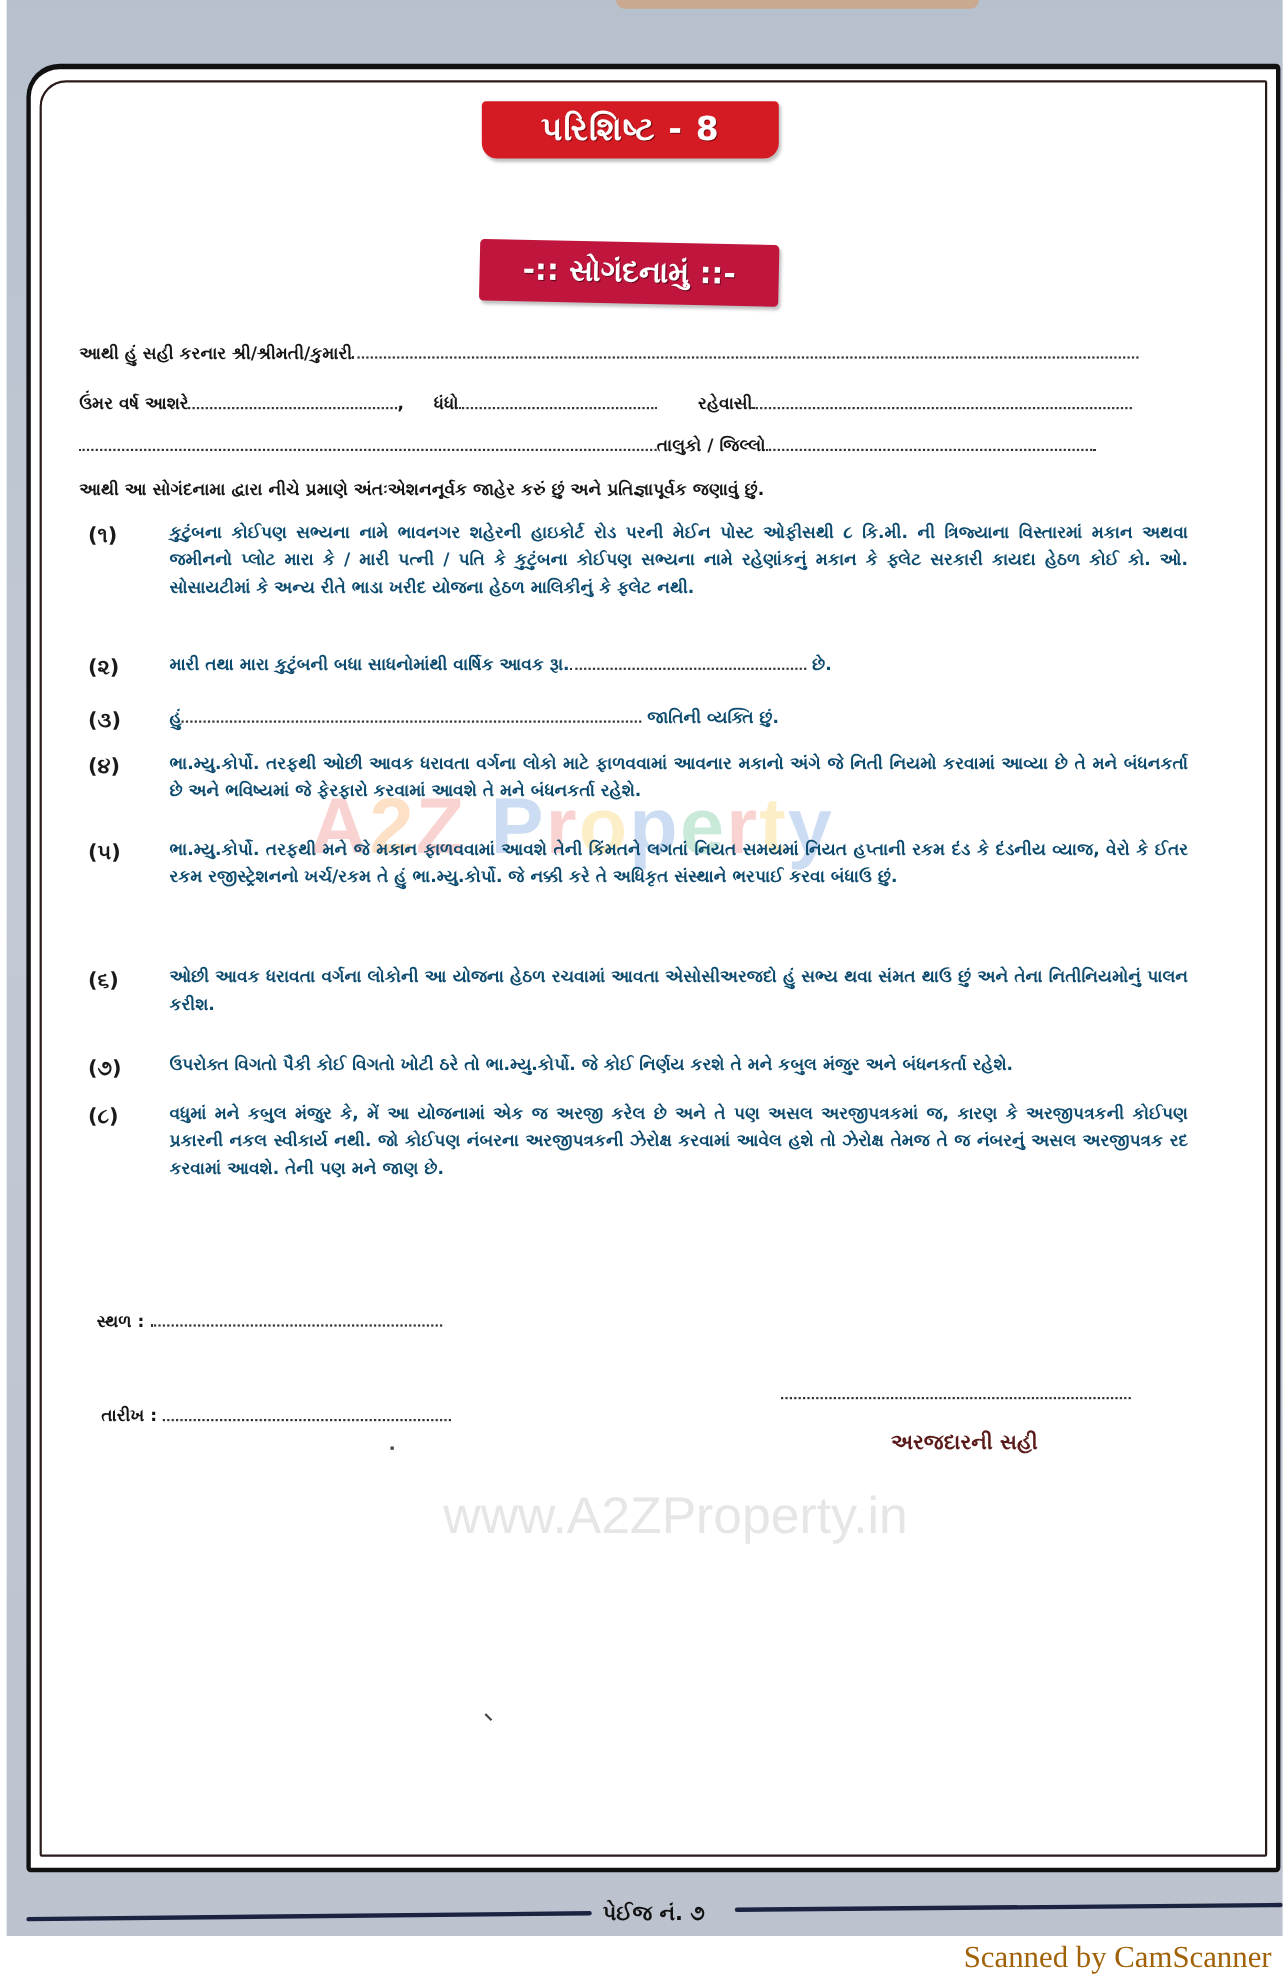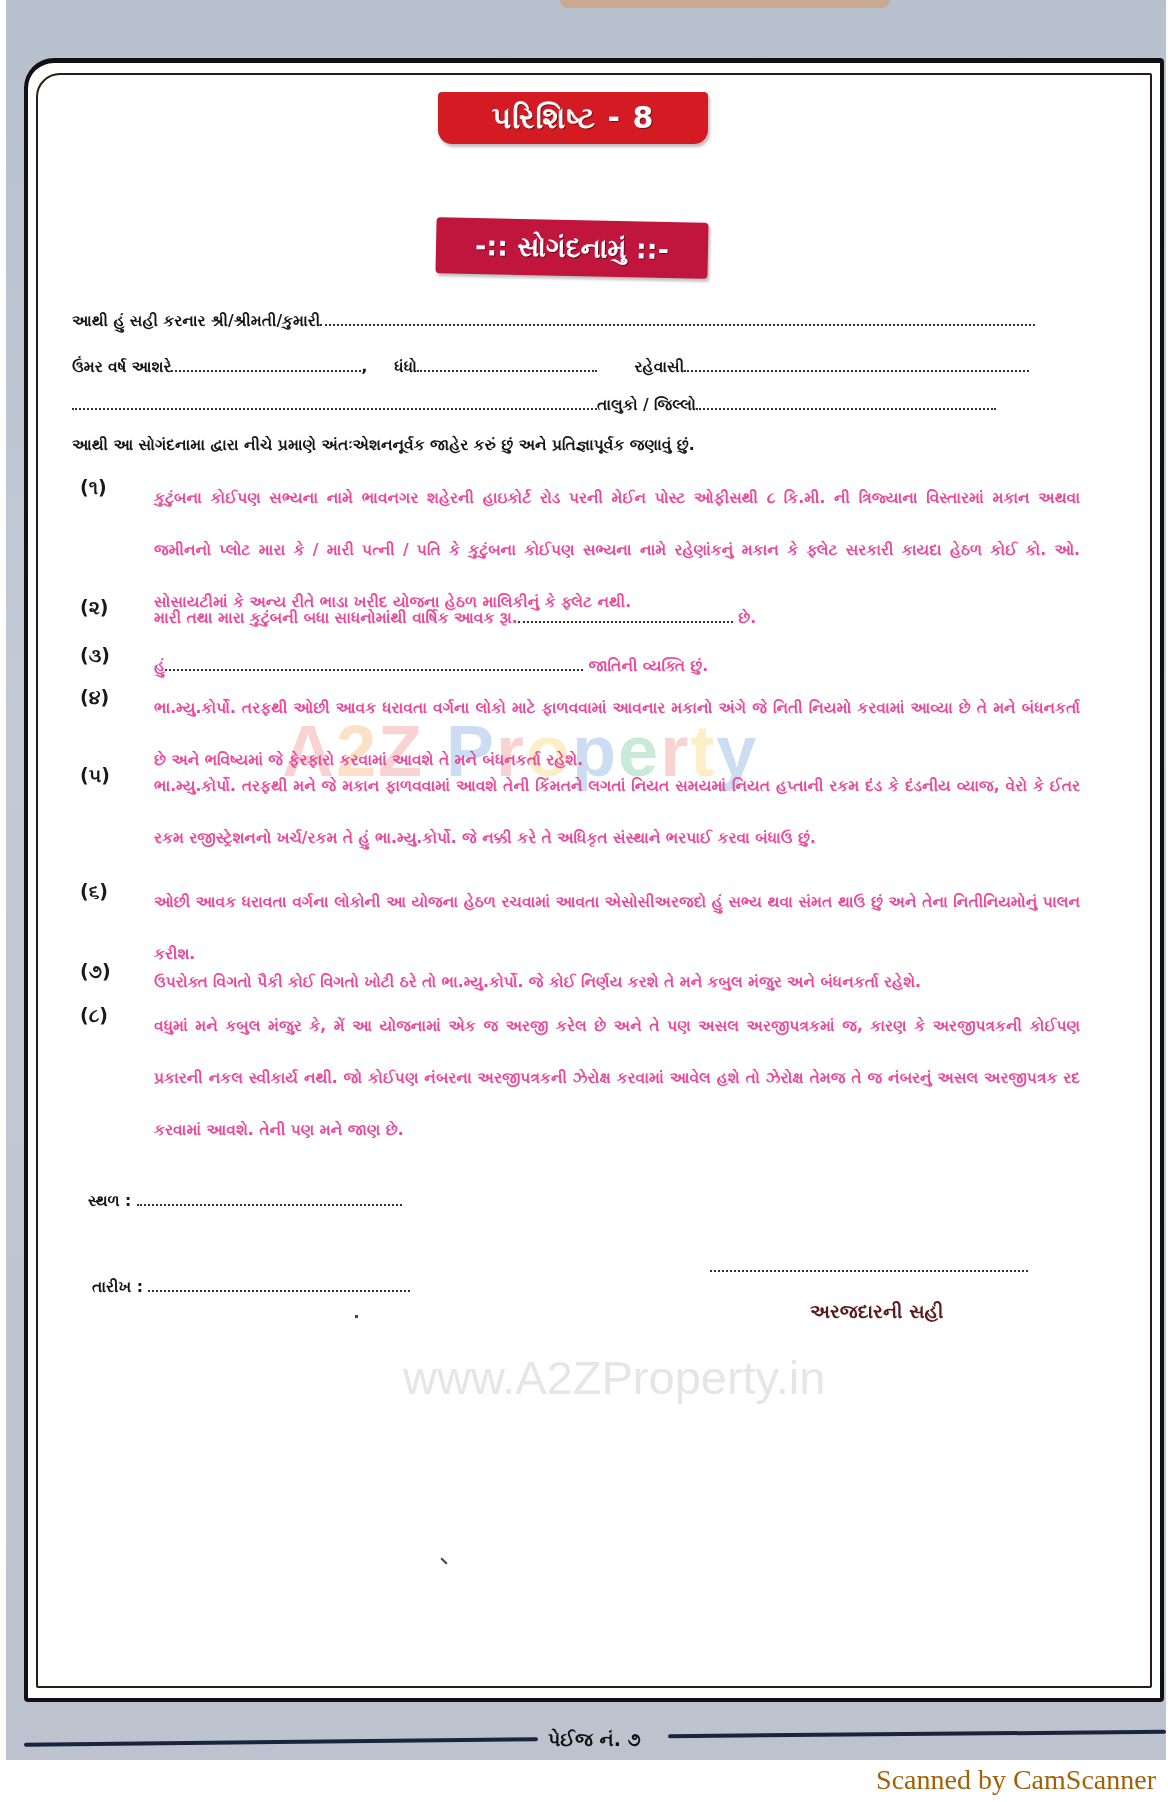--- a/index.html
+++ b/index.html
@@ -52,21 +52,21 @@
   }
   .dots {
     display: inline-block; border-bottom: 2px dotted #333; height: 14px; vertical-align: baseline;
   }
   .item { position: absolute; left: 80px; width: 1000px; }
   .item-num {
     position: absolute; left: 0; top: 0; font-size: 19px; font-weight: bold; color: #1a1a1a;
   }
   .item-text {
     position: absolute; left: 74px; right: 0; top: 0;
-    font-size: 15.5px; font-weight: bold; line-height: 52px; color: #ec4899;
+    font-size: 15.5px; font-weight: bold; line-height: 25px; color: #0c4a6e;
     text-align: justify;
   }
   .watermark-mid {
     position: absolute; left: 250px; top: 710px; font-size: 72px; font-weight: bold;
     letter-spacing: 2px; opacity: 0.22; white-space: nowrap;
     font-family: "Liberation Sans", sans-serif;
     margin-left: 32px;
   }
   .watermark-mid span { display: inline-block; }
   .watermark-url {

